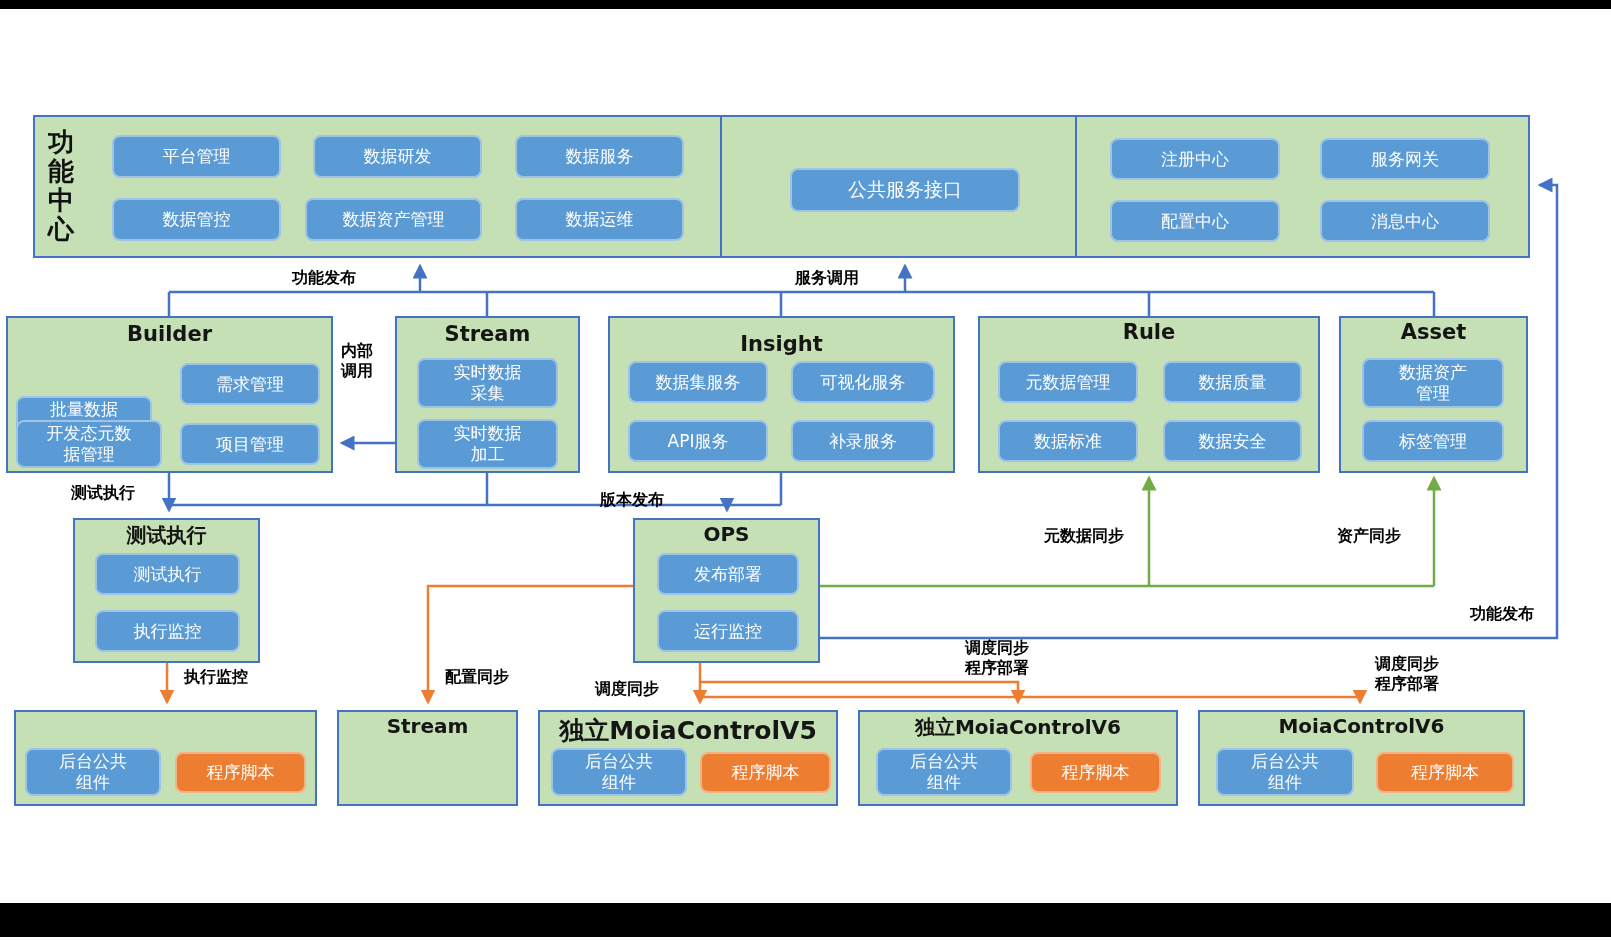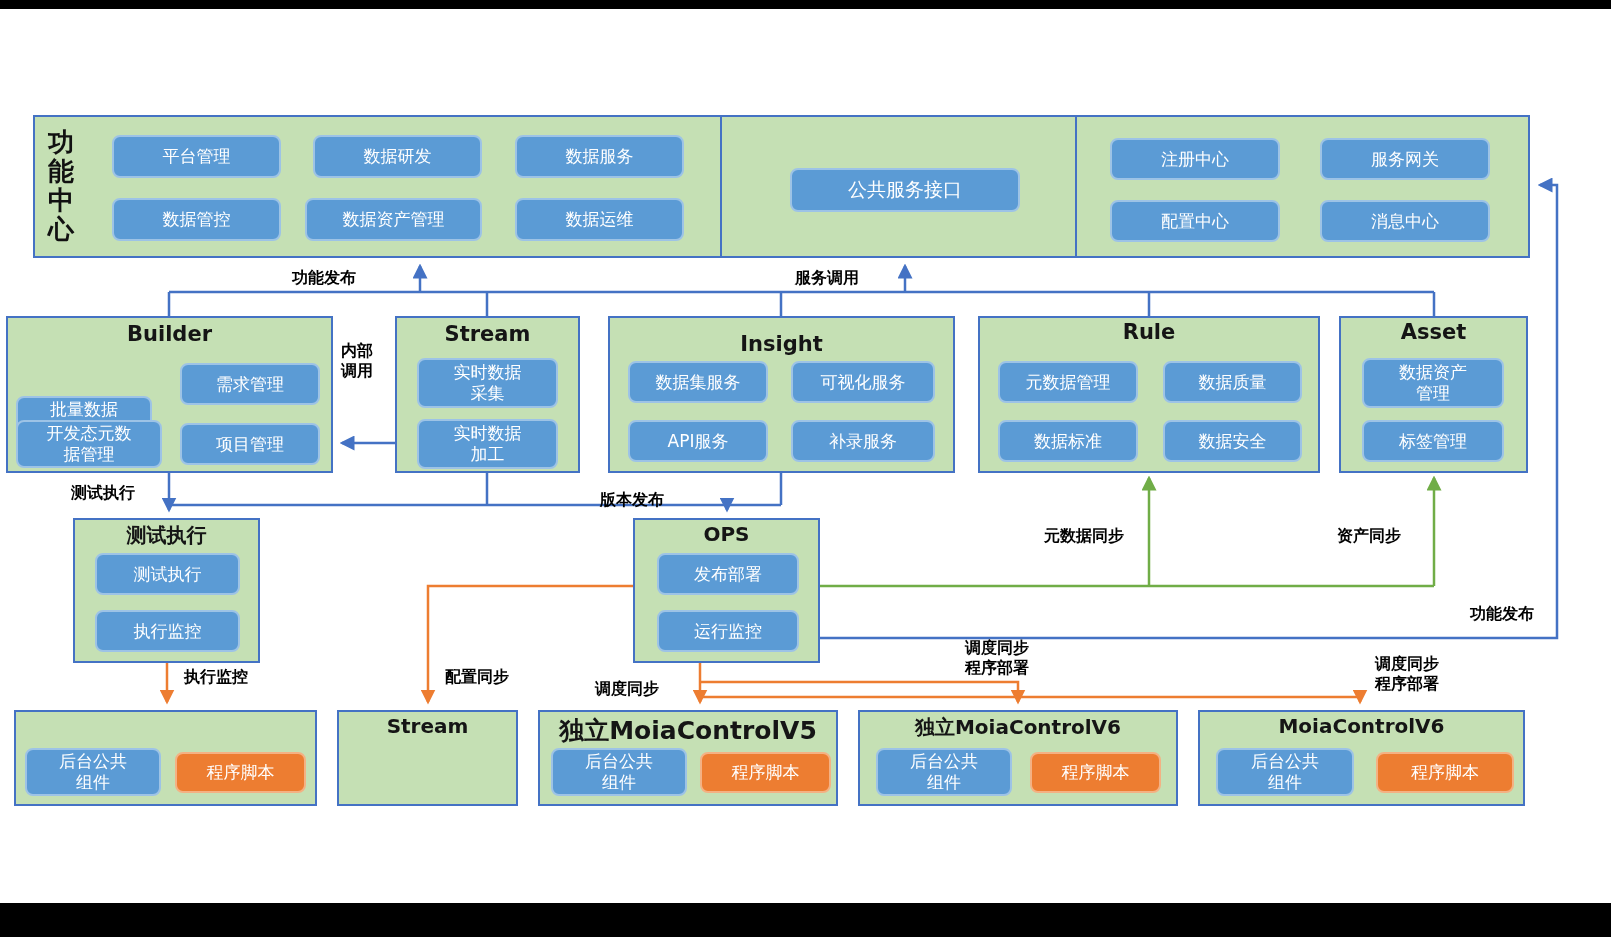--- a/index.html
+++ b/index.html
@@ -119,21 +119,21 @@
   <div class="btn" style="left:16px;top:420px;width:146px;height:48px;">开发态元数
 据管理</div>
   <div class="btn" style="left:180px;top:423px;width:140px;height:42px;">项目管理</div>
 
   <div class="btn" style="left:417px;top:358px;width:141px;height:50px;">实时数据
 采集</div>
   <div class="btn" style="left:417px;top:419px;width:141px;height:50px;">实时数据
 加工</div>
 
   <div class="btn" style="left:628px;top:361px;width:140px;height:42px;">数据集服务</div>
-  <div class="btn" style="left:791px;top:361px;width:144px;height:42px;">可视化服务</div>
+  <div class="btn" style="left:791px;top:361px;width:144px;height:42px;border-radius:11px;">可视化服务</div>
   <div class="btn" style="left:628px;top:420px;width:140px;height:42px;">API服务</div>
   <div class="btn" style="left:791px;top:420px;width:144px;height:42px;">补录服务</div>
 
   <div class="btn" style="left:998px;top:361px;width:140px;height:42px;">元数据管理</div>
   <div class="btn" style="left:1163px;top:361px;width:139px;height:42px;">数据质量</div>
   <div class="btn" style="left:998px;top:420px;width:140px;height:42px;">数据标准</div>
   <div class="btn" style="left:1163px;top:420px;width:139px;height:42px;">数据安全</div>
 
   <div class="btn" style="left:1362px;top:358px;width:142px;height:50px;">数据资产
 管理</div>

